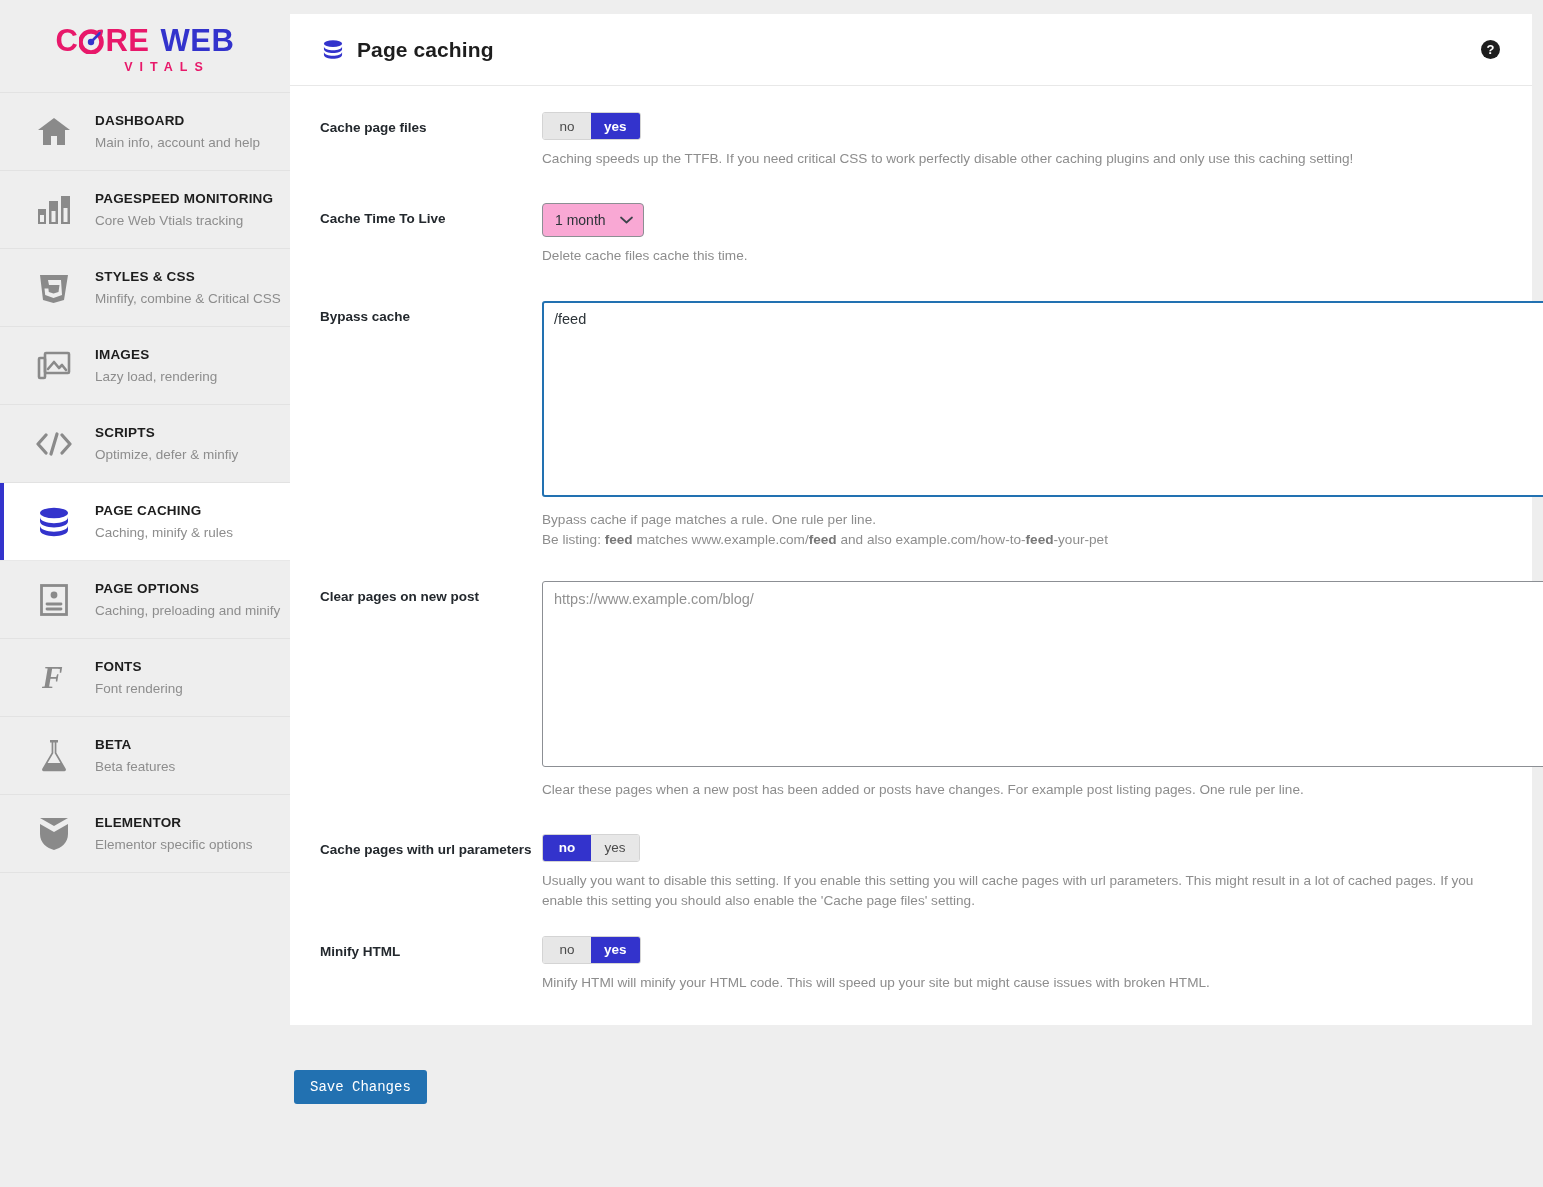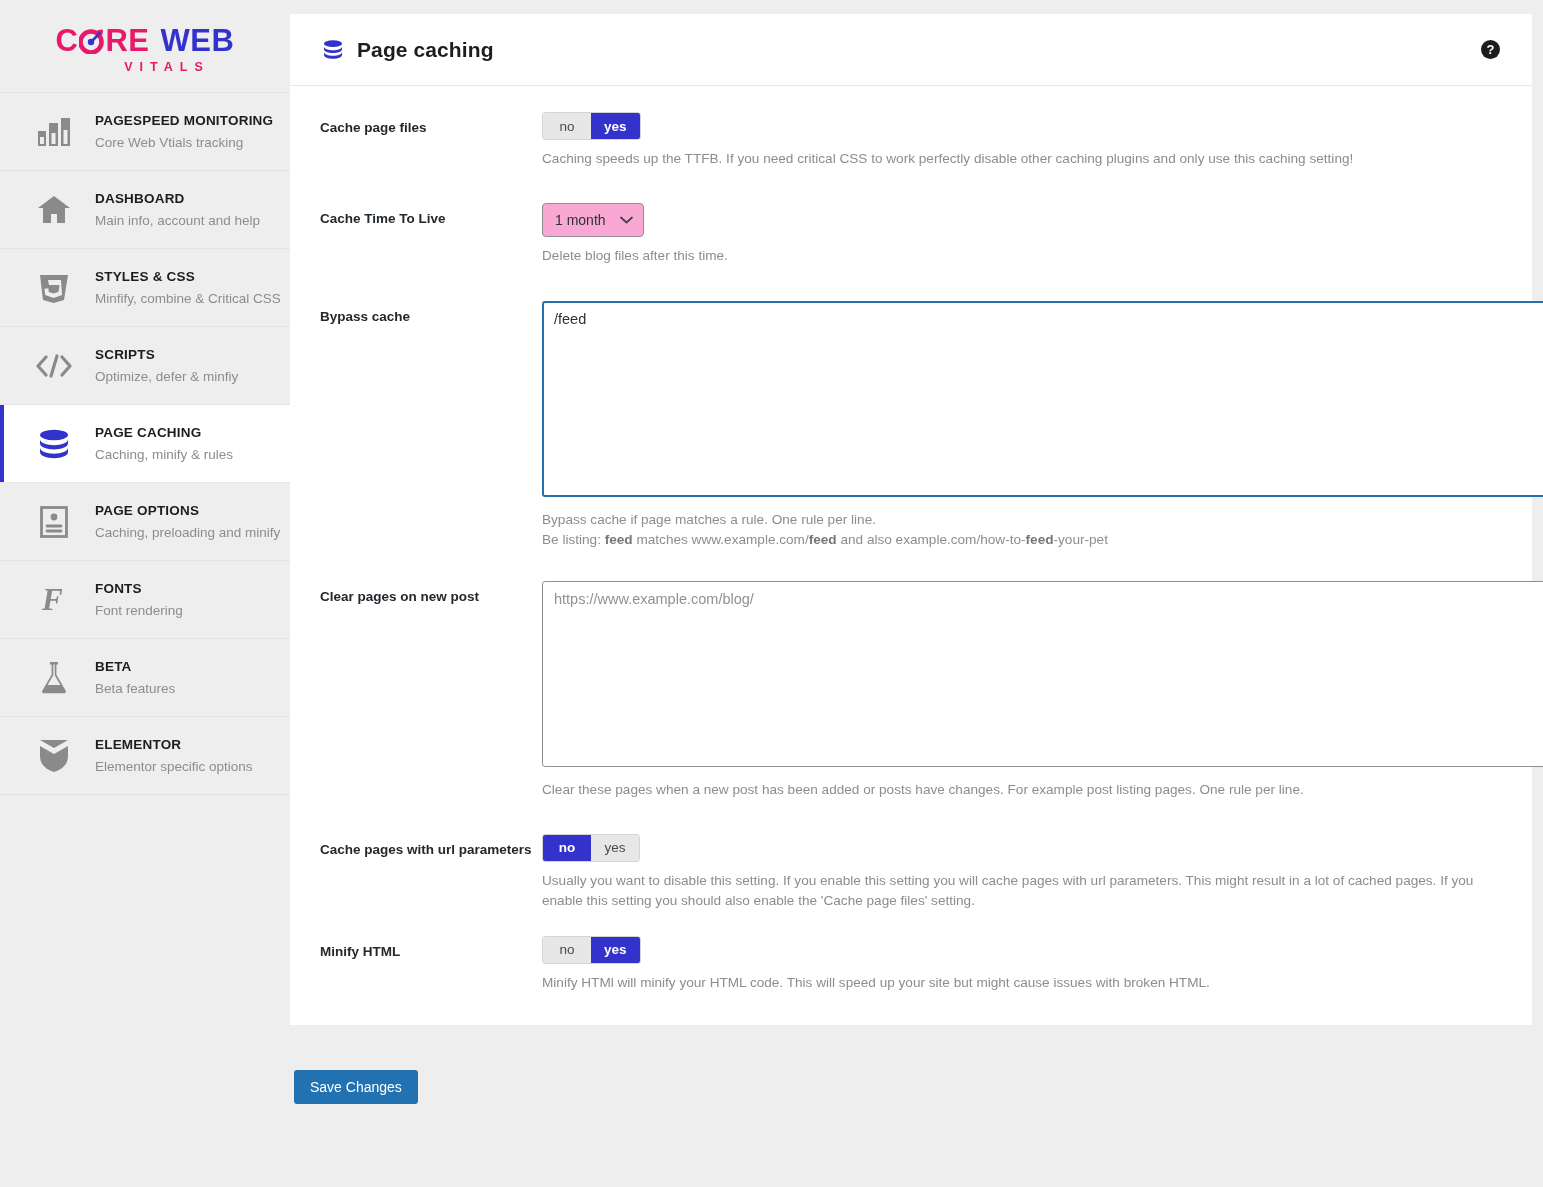--- a/index.html
+++ b/index.html
@@ -148,21 +148,21 @@
   }
 
   .spacer-24 { height: 24px; }
   .spacer-34 { height: 34px; }
   .spacer-30 { height: 30px; }
 
   .save-area { position: absolute; left: 4px; top: 1070px; }
   .save-btn {
     background: #2271b1; color: #ffffff;
     border: none; border-radius: 3px;
-    font-family: Liberation Sans, sans-serif;
+    font-family: Liberation Mono, monospace;
     font-size: 14px; padding: 9px 16px; cursor: pointer;
   }
 </style>
 </head>
 <body>
 
 <div class="page">
 
   <aside class="sidebar">
 
@@ -182,59 +182,72 @@
           <span class="logo-web">WEB</span>
         </div>
         <div class="logo-sub">VITALS</div>
       </div>
     </div>
 
     <nav class="nav">
 
       <div class="nav-item">
         <span class="nav-icon">
+          <svg width="34" height="30" viewBox="0 0 34 30" fill="currentColor">
+              <path d="M17 1 L33 13 L28 13 L28 28 L20 28 L20 19 L14 19 L14 28 L6 28 L6 13 L1 13 Z"></path>
+            </svg>
+        </span>
+        <span class="nav-text">
+          <span class="nav-title">DASHBOARD</span>
+          <span class="nav-sub">Main info, account and help</span>
+        </span>
+      </div>
+
+      <div class="nav-item">
+        <span class="nav-icon">
           <svg width="32" height="28" viewBox="0 0 32 28" fill="currentColor">
               <rect x="0" y="13" width="8" height="15"></rect>
               <rect x="2" y="19" width="4" height="7" fill="#eeeeee"></rect>
               <rect x="11" y="5" width="9" height="23"></rect>
               <rect x="13.5" y="15" width="4" height="11" fill="#eeeeee"></rect>
               <rect x="23" y="0" width="9" height="28"></rect>
               <rect x="25.5" y="12" width="4" height="14" fill="#eeeeee"></rect>
             </svg>
         </span>
         <span class="nav-text">
           <span class="nav-title">PAGESPEED MONITORING</span>
           <span class="nav-sub">Core Web Vtials tracking</span>
         </span>
       </div>
 
       <div class="nav-item">
         <span class="nav-icon">
-          <svg width="34" height="30" viewBox="0 0 34 30" fill="currentColor">
-              <path d="M17 1 L33 13 L28 13 L28 28 L20 28 L20 19 L14 19 L14 28 L6 28 L6 13 L1 13 Z"></path>
-            </svg>
-        </span>
-        <span class="nav-text">
-          <span class="nav-title">DASHBOARD</span>
-          <span class="nav-sub">Main info, account and help</span>
-        </span>
-      </div>
-
-      <div class="nav-item">
-        <span class="nav-icon">
           <svg width="32" height="30" viewBox="0 0 32 30" fill="currentColor">
               <path d="M2 2 L30 2 L26 27 L15.5 30 L5 27 Z M23 7 L10 7 L11 12 L21.5 12 L20.5 19 L15.5 20.5 L10.8 19 L10.4 15.5 L6.5 15.5 L7.2 22 L15.5 25 L24 22 Z" fill-rule="evenodd"></path>
             </svg>
         </span>
         <span class="nav-text">
           <span class="nav-title">STYLES &amp; CSS</span>
           <span class="nav-sub">Minfify, combine &amp; Critical CSS</span>
         </span>
       </div>
 
+      <div class="nav-item">
+        <span class="nav-icon">
+          <svg width="34" height="30" viewBox="0 0 34 30" fill="none" stroke="currentColor" stroke-width="2.6">
+              <rect x="8" y="2" width="24" height="20" rx="1"></rect>
+              <rect x="2" y="7" width="6" height="20" rx="1"></rect>
+              <path d="M11 18 L17 11 L22 17 L25 14 L29 19" stroke-linecap="round" stroke-linejoin="round"></path>
+            </svg>
+        </span>
+        <span class="nav-text">
+          <span class="nav-title">IMAGES</span>
+          <span class="nav-sub">Lazy load, rendering</span>
+        </span>
+      </div>
 
       <div class="nav-item">
         <span class="nav-icon">
           <svg width="36" height="24" viewBox="0 0 36 24" fill="none" stroke="currentColor" stroke-width="3.2" stroke-linecap="round" stroke-linejoin="round">
               <path d="M10 3 L2 12 L10 21"></path>
               <path d="M26 3 L34 12 L26 21"></path>
               <path d="M21 2 L15 22"></path>
             </svg>
         </span>
         <span class="nav-text">
@@ -349,21 +362,21 @@
           <div class="field-label">Cache Time To Live</div>
           <div class="field-control">
             <div class="select-box">
               <span>1 month</span>
               <span class="caret">
                 <svg width="13" height="8" viewBox="0 0 13 8" fill="none" stroke="currentColor" stroke-width="1.7" stroke-linecap="round" stroke-linejoin="round">
                     <path d="M1 1.5 L6.5 6.5 L12 1.5"></path>
                   </svg>
               </span>
             </div>
-            <div class="helper">Delete blog files after this time.</div>
+            <div class="helper">Delete cache files cache this time.</div>
           </div>
         </div>
 
         <div class="spacer-34"></div>
 
         <div class="field-row">
           <div class="field-label">Bypass cache</div>
           <div class="field-control">
             <div class="ta-wrap">
               <textarea class="ta focused" style="height: 196px;" rows="8" placeholder="">/feed</textarea>

